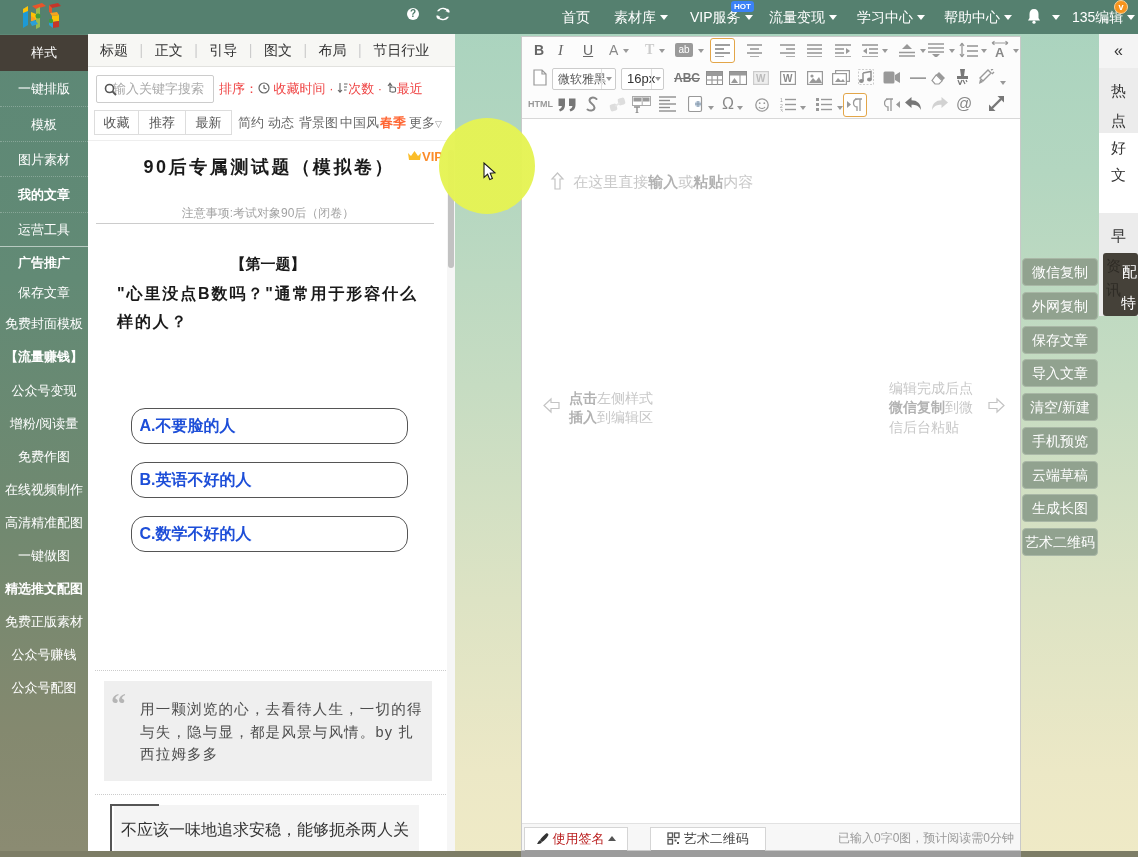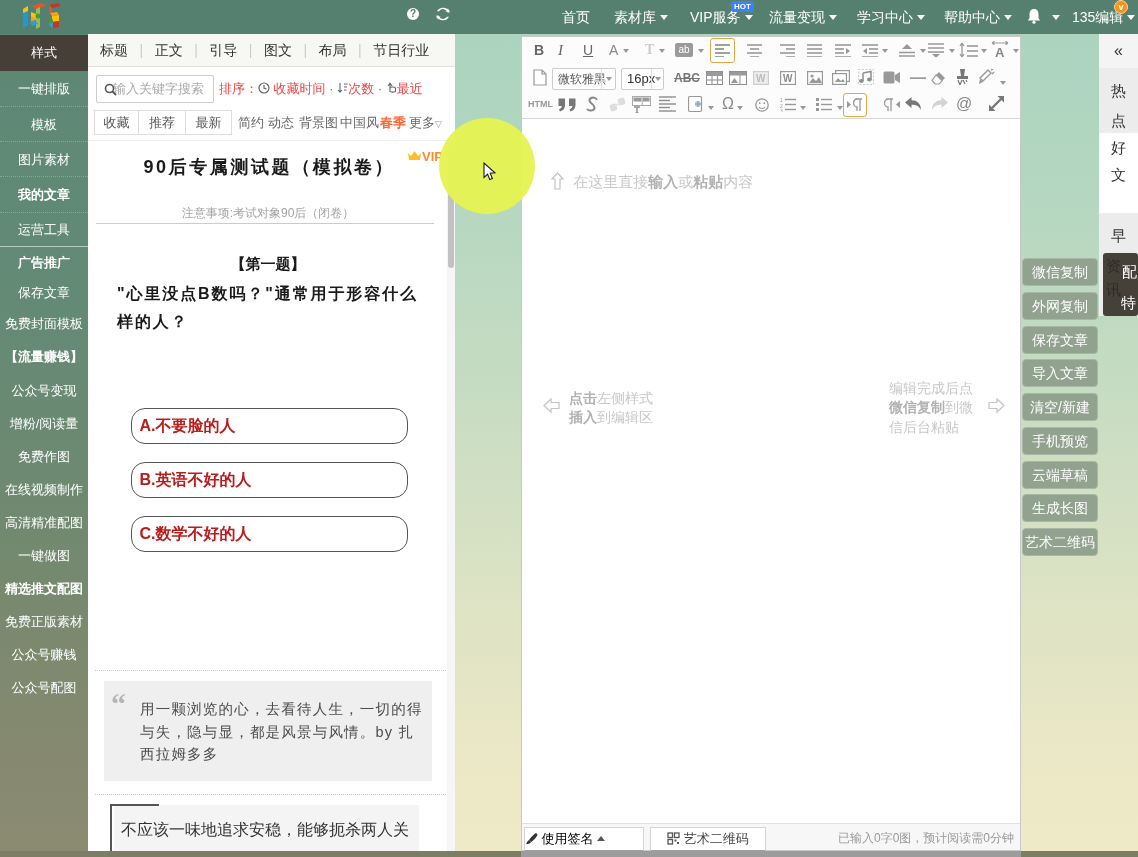--- a/index.html
+++ b/index.html
@@ -30,21 +30,21 @@
 #toolbar{position:absolute;left:0;top:0;width:498px;height:82px;background:#fcfcfc;border-bottom:1px solid #d8d8d8}
 #efooter{position:absolute;left:0;top:786px;width:498px;height:27px;background:#f7f7f7;border-top:1px solid #e2e2e2}
 
 .gbtn{position:absolute;left:1022px;width:76px;height:28px;background:#91a28f;border:1px solid #a9b7a6;border-radius:4px;color:#fff;font-size:14px;text-align:center;line-height:26px}
 
 #rightbar{position:absolute;left:1099px;top:34px;width:39px;height:282px;background:#ececec}
 
 #bstrip{position:absolute;left:0;top:851px;width:1138px;height:6px;background:#7d7d66}
 
 #ycirc{position:absolute;left:439px;top:118px;width:96px;height:96px;border-radius:50%;background:radial-gradient(circle,rgba(229,243,84,0.97) 0%,rgba(229,243,84,0.97) 73%,rgba(230,244,95,0.82) 80%,rgba(235,246,125,0.35) 89%,rgba(240,248,150,0) 100%)}
-.opt{position:absolute;left:42.5px;width:277px;height:35.5px;border:1.3px solid #555;border-radius:14px;font-size:16px;font-weight:bold;color:#b91c1c;line-height:34px;padding-left:8px;background:#fff}
+.opt{position:absolute;left:42.5px;width:277px;height:35.5px;border:1.3px solid #555;border-radius:14px;font-size:16px;font-weight:bold;color:#1d4ed8;line-height:34px;padding-left:8px;background:#fff}
 .tb{position:absolute}
 .tbc{position:absolute;width:0;height:0;border-left:3.5px solid transparent;border-right:3.5px solid transparent;border-top:4px solid #999}
 .obox{position:absolute;border:1px solid #e3a649;border-radius:3px;background:#fff}
 .ghost{color:#c8c8c8}
 .ghost b{color:#b2b2b2}
 </style></head>
 <body>
 <div id="topbar">
   <svg class="abs" style="left:23px;top:3px" width="38" height="28" viewBox="0 0 38 28">
     <polygon points="0,6 5,3 5,22 0,25" fill="#1d9ad6"></polygon>
@@ -411,21 +411,21 @@
       </svg>&nbsp; 在这里直接<b>输入</b>或<b>粘贴</b>内容</div>
  <div class="ghost" style="position:absolute;left:21px;top:360px"><svg width="17" height="17">
         <path d="M8 2 L1 8.5 L8 15 L8 11.5 L16 11.5 L16 5.5 L8 5.5 Z" fill="none" stroke="#c4c4c4" stroke-width="1.2"></path>
       </svg></div>
  <div class="ghost" style="position:absolute;left:47px;top:352px;font-size:14px;line-height:19px"><b>点击</b>左侧样式<br><b>插入</b>到编辑区</div>
  <div class="ghost" style="position:absolute;left:367px;top:342px;font-size:14px;line-height:19.3px">编辑完成后点<br><b>微信复制</b>到微<br>信后台粘贴</div>
  <div class="ghost" style="position:absolute;left:466px;top:360px"><svg width="17" height="17">
         <path d="M9 2 L16 8.5 L9 15 L9 11.5 L1 11.5 L1 5.5 L9 5.5 Z" fill="none" stroke="#c4c4c4" stroke-width="1.2"></path>
       </svg></div>
  <div id="efooter">
-   <div class="abs" style="left:2px;top:3px;width:120px;height:25px;background:#fff;border:1px solid #d5d5d5;border-bottom:2px solid #9e9e9e;font-size:13px;color:#000000;line-height:22px;"><svg width="13" height="13" style="vertical-align:-2px">
+   <div class="abs" style="left:2px;top:3px;width:104px;height:25px;background:#fff;border:1px solid #d5d5d5;border-bottom:2px solid #9e9e9e;font-size:13px;color:#b91c1c;line-height:22px;text-align:center"><svg width="13" height="13" style="vertical-align:-2px">
           <path d="M11 1 C9 2 5 6 4 8 L6 10 C8 9 12 5 12.5 2.5 Z" fill="#333"></path>
           <path d="M4 8 C2 9 2 11 1 12 C2.5 12 5 12 6 10 Z" fill="#333"></path>
         </svg> 使用签名 <span style="display:inline-block;width:0;height:0;border-left:4px solid transparent;border-right:4px solid transparent;border-bottom:5px solid #555;vertical-align:2px"></span></div>
    <div class="abs" style="left:128px;top:3px;width:116px;height:25px;background:#fff;border:1px solid #d5d5d5;border-bottom:2px solid #9e9e9e;font-size:13px;color:#444;line-height:22px;text-align:center"><svg width="13" height="13" style="vertical-align:-2px">
           <g fill="none" stroke="#555" stroke-width="1.3">
             <rect x="1" y="1" width="4.5" height="4.5"></rect>
             <rect x="7.5" y="1" width="4.5" height="4.5"></rect>
             <rect x="1" y="7.5" width="4.5" height="4.5"></rect>
           </g>
           <rect x="7.5" y="7.5" width="2" height="2" fill="#555"></rect>

